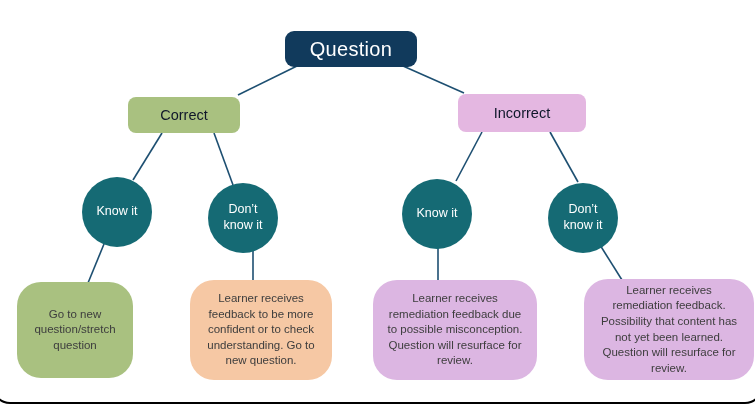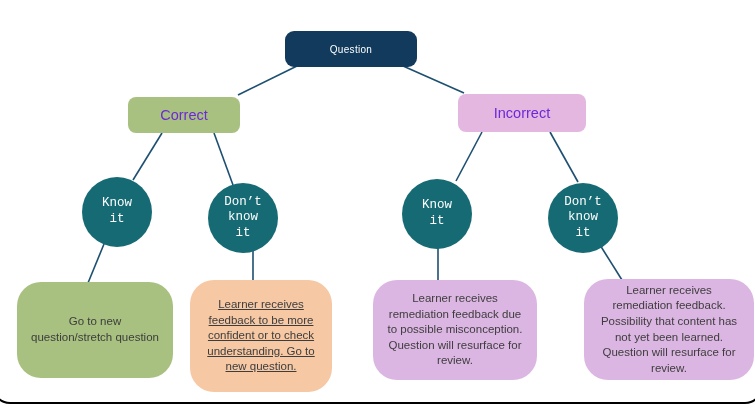--- a/index.html
+++ b/index.html
@@ -9,40 +9,40 @@
     background:#ffffff;
     overflow:hidden;
     font-family:"Liberation Sans", sans-serif;
   }
   .connectors{position:absolute;left:0;top:0;width:755px;height:410px;}
   .connectors line{stroke:#1d4f71;stroke-width:1.6;}
   .node{position:absolute;display:flex;align-items:center;justify-content:center;text-align:center;box-sizing:border-box;}
   .root{
     left:285px;top:31px;width:132px;height:36px;
     background:#113a5c;border-radius:9px;
-    color:#ffffff;font-size:10px;letter-spacing:.3px;text-align:right;
+    color:#ffffff;font-size:20px;letter-spacing:.3px;text-align:right;
   }
-  .branch{font-size:14.5px;color:#6d28d9;border-radius:8px;}
+  .branch{font-size:14.5px;color:#0f172a;border-radius:8px;}
   .branch.correct{left:128px;top:97px;width:112px;height:36px;background:#a9c180;}
   .branch.incorrect{left:458px;top:94px;width:128px;height:38px;background:#e4b7e1;}
   .circle{
     width:70px;height:70px;border-radius:50%;
     background:#156a74;color:#ffffff;font-size:12.5px;line-height:1.25;
   }
-  .circle span{display:block;width:46px;text-align:center;font-family:Liberation Mono, monospace;}
+  .circle span{display:block;width:46px;text-align:center;}
   .circle.know-l{left:82px;top:177px;}
   .circle.dont-l{left:208px;top:183px;}
   .circle.know-r{left:402px;top:179px;}
   .circle.dont-r{left:548px;top:183px;}
   .leaf{
     border-radius:24px;color:#3d3d3d;font-size:11.5px;line-height:1.35;
     padding:10px 12px;
   }
-  .leaf.l1{left:17px;top:282px;width:156px;height:96px;background:#a9c180;}
-  .leaf.l2{left:190px;top:280px;width:142px;height:112px;background:#f6c8a4;text-decoration:underline;}
+  .leaf.l1{left:17px;top:282px;width:116px;height:96px;background:#a9c180;}
+  .leaf.l2{left:190px;top:280px;width:142px;height:100px;background:#f6c8a4;}
   .leaf.l3{left:373px;top:280px;width:164px;height:100px;background:#dcb6e2;}
   .leaf.l4{left:560px;top:279px;width:170px;height:101px;background:#dcb6e2;margin-left:24px;}
   .frame-bottom{
     position:absolute;left:-8px;right:-8px;top:386px;height:16px;
     border:2.5px solid #000;border-top:none;
     border-radius:0 0 18px 18px;
   }
 </style>
 </head>
 <body>

